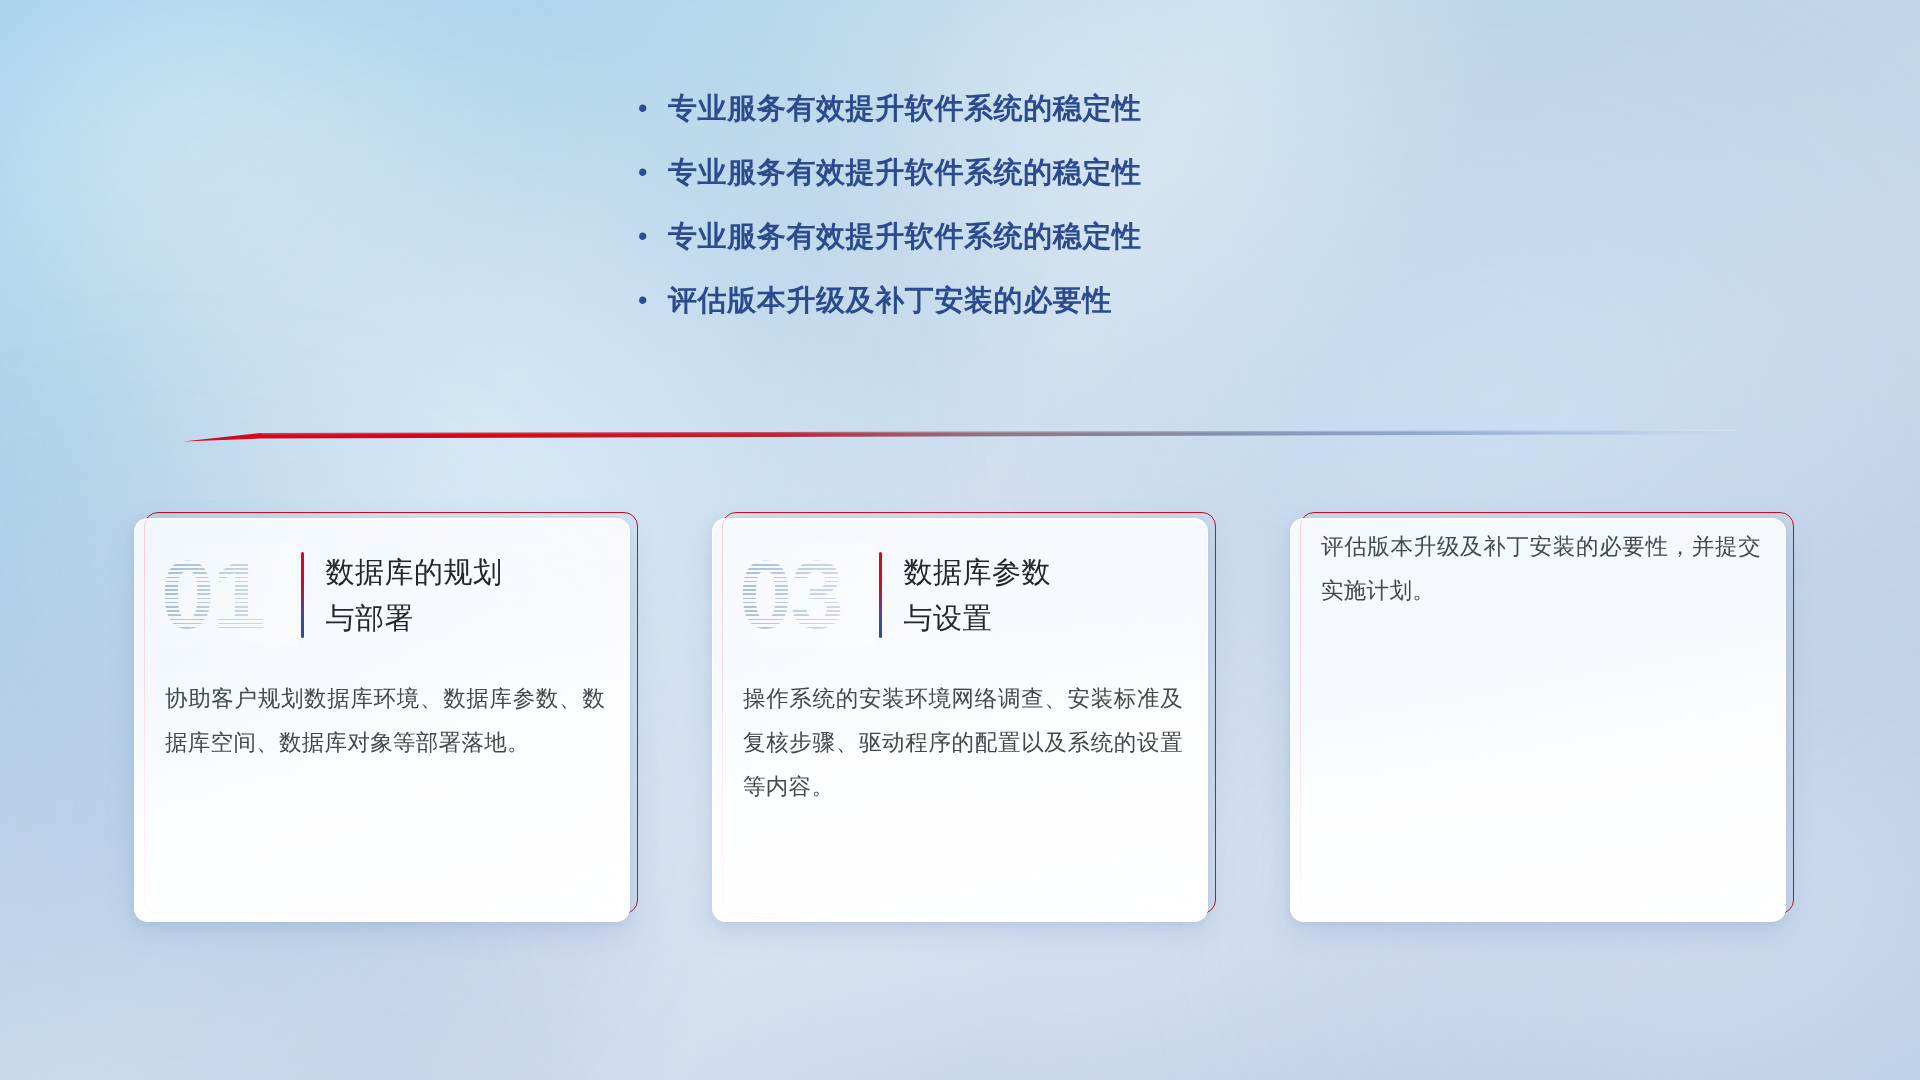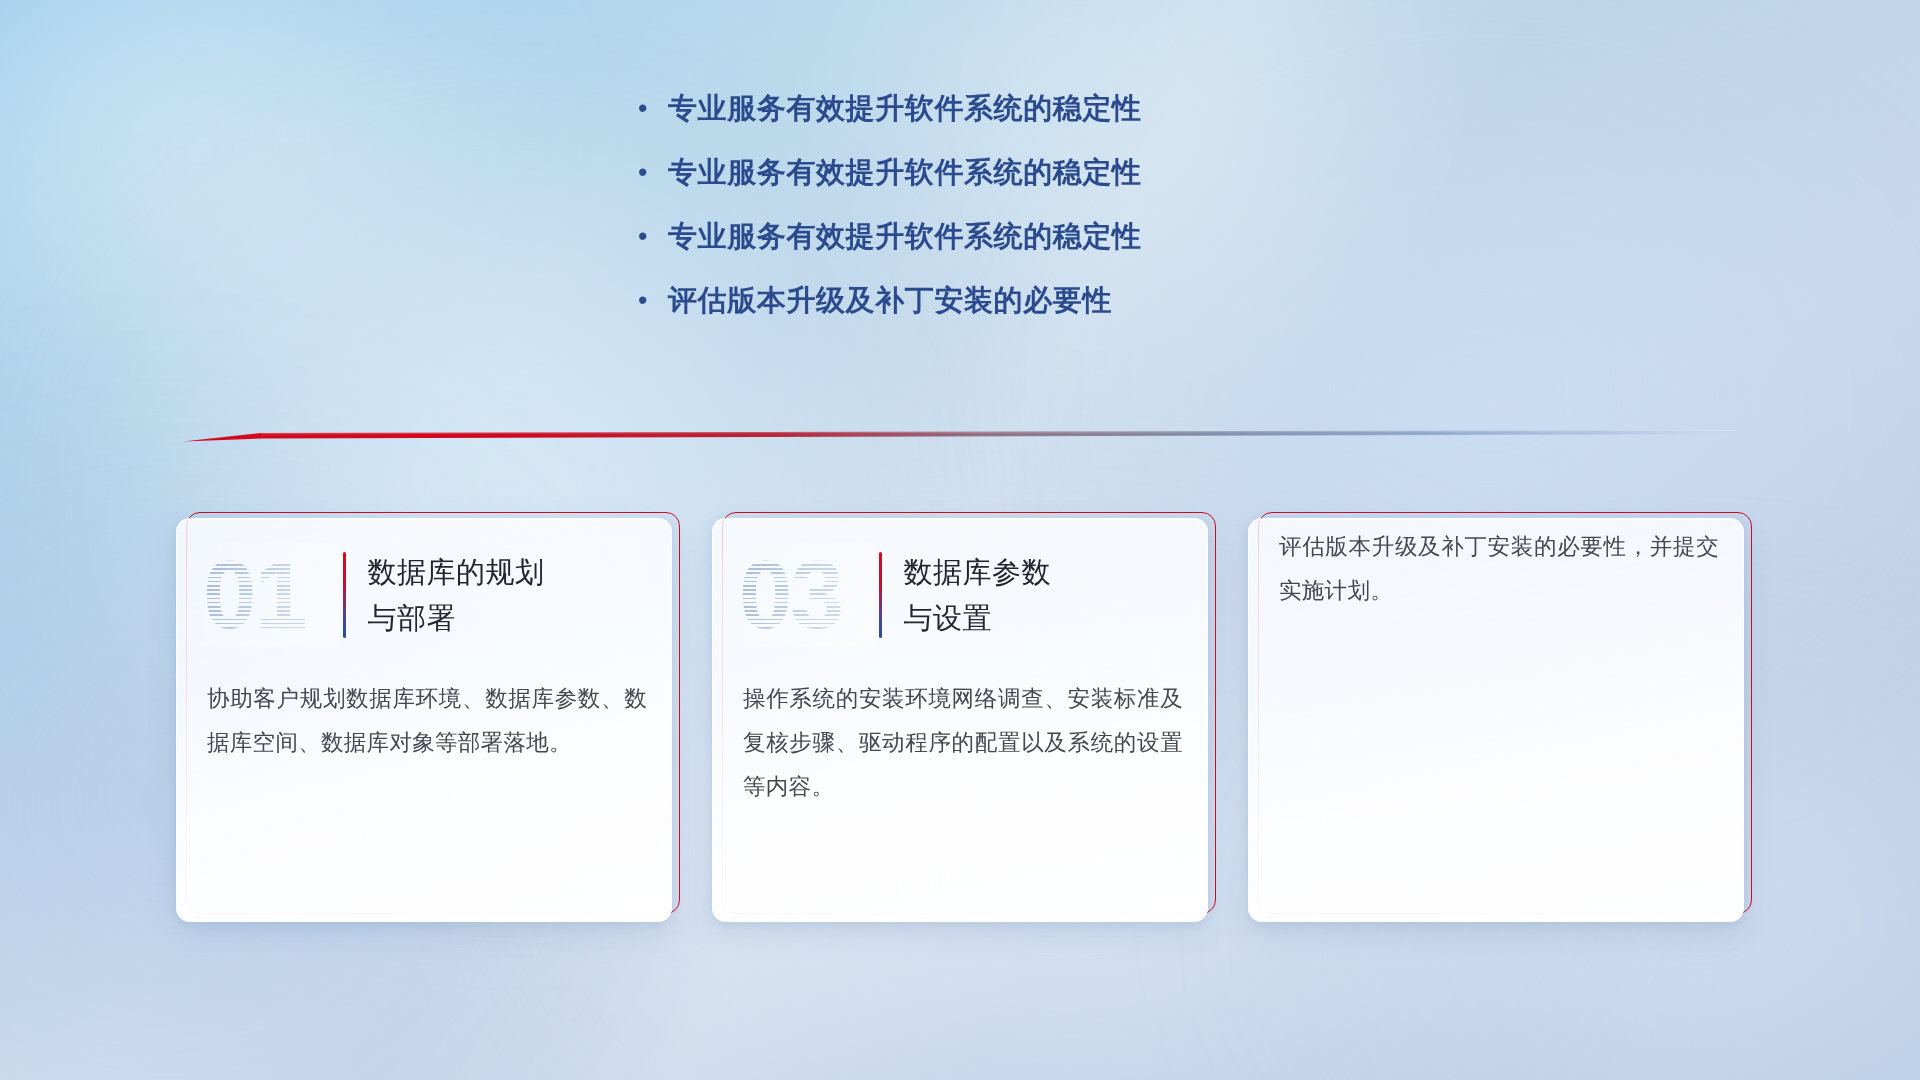--- a/index.html
+++ b/index.html
@@ -98,21 +98,21 @@
 
   
   .divider-wrap {
     position:absolute; left:183px; top:424px; width:1553px; height:22px;
   }
   .divider-wrap svg { display:block; width:100%; height:100%; }
 
   
   .cards {
     position:absolute; left:0; top:518px; width:1920px;
-    display:flex; justify-content:center; gap:40px;
+    display:flex; justify-content:center; gap:82px;
   }
   .card-slot { position:relative; width:496px; height:404px; }
 
   .card-outline {
     position:absolute; left:10px; top:-6px; right:-8px; bottom:8px;
     border:1.6px solid #cf0a20;
     border-radius:14px;
     z-index:1;
   }
   .card {

